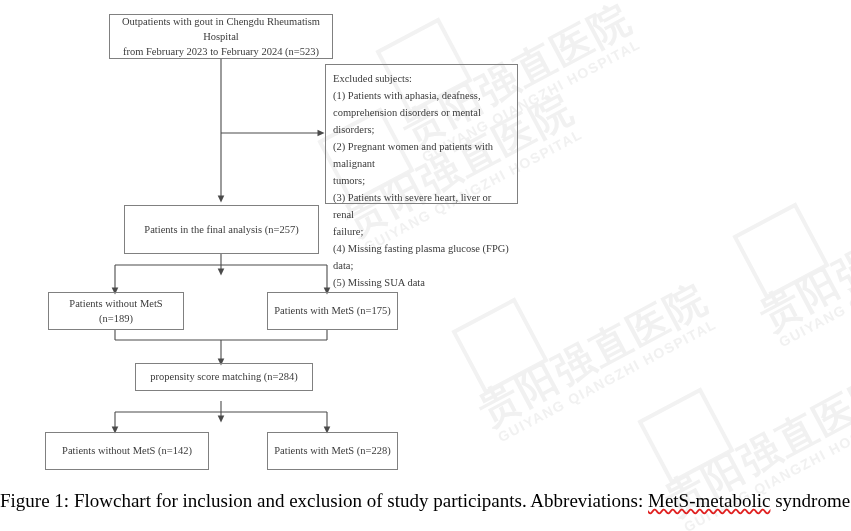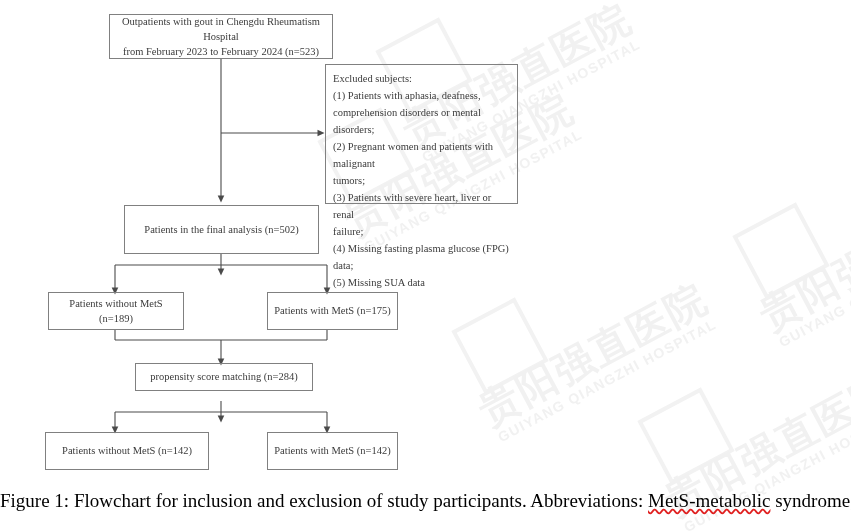--- a/index.html
+++ b/index.html
@@ -207,40 +207,40 @@
 comprehension disorders or mental disorders;
 (2) Pregnant women and patients with malignant
 tumors;
 (3) Patients with severe heart, liver or renal
 failure;
 (4) Missing fasting plasma glucose (FPG) data;
 (5) Missing SUA data</span>
     </div>
 
     <div class="node" style="left:124px; top:205px; width:195px; height:49px;">
-      <span class="node-text">Patients in the final analysis (n=502)</span>
+      <span class="node-text">Patients in the final analysis (n=257)</span>
     </div>
 
     <div class="node" style="left:48px; top:292px; width:136px; height:38px;align-items:center;">
       <span class="node-text">Patients without MetS (n=189)</span>
     </div>
 
     <div class="node" style="left:267px; top:292px; width:131px; height:38px;">
       <span class="node-text">Patients with MetS (n=175)</span>
     </div>
 
     <div class="node" style="left:135px; top:363px; width:178px; height:28px;">
       <span class="node-text">propensity score matching (n=284)</span>
     </div>
 
     <div class="node" style="left:45px; top:432px; width:164px; height:38px;text-align:right;">
       <span class="node-text">Patients without MetS (n=142)</span>
     </div>
 
     <div class="node" style="left:267px; top:432px; width:131px; height:38px;">
-      <span class="node-text">Patients with MetS (n=142)</span>
+      <span class="node-text">Patients with MetS (n=228)</span>
     </div>
 
   </div>
 
   <div id="caption"><span>Figure 1: Flowchart for inclusion and exclusion of study participants. Abbreviations: </span><span class="misspelled">MetS-metabolic</span><span> syndrome; SUA: serum uric acid.</span></div>
 
 </div>
 
 </body></html>

